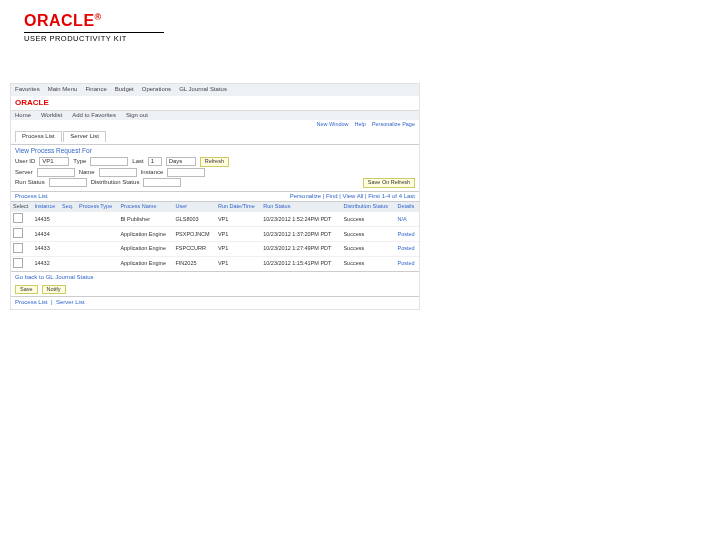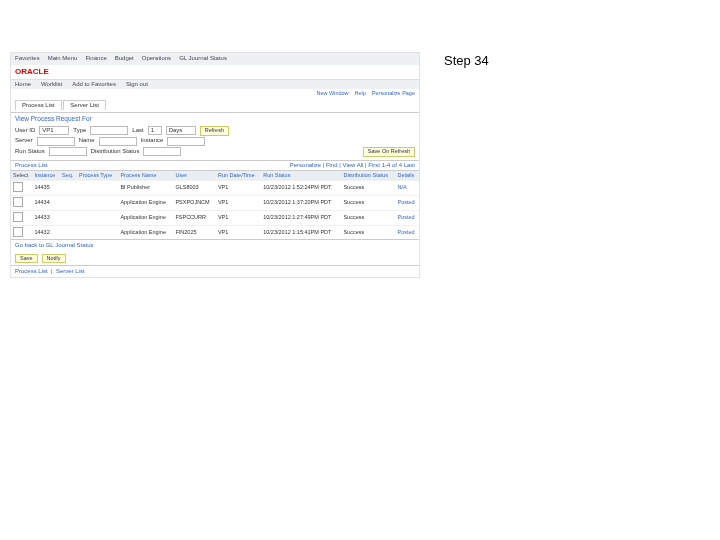--- a/index.html
+++ b/index.html
@@ -36,20 +36,24 @@
   .shot td.lk,.shot th.lk{color:#36c}
   .shot .sbox{width:8px;height:8px;border:1px solid #aaa;display:inline-block;background:#fff}
   .shot .footer{padding:2px 4px;color:#36c;border-top:1px solid #ccc}
   .shot .chipbar{padding:2px 4px;display:flex;gap:4px}
   .shot .chip{background:#fffdde;border:1px solid #cc6;padding:0 4px;font-size:5.5px}
 </style>
 </head>
 <body>
 <div class="page">
   <div class="header">
+    <div class="logo-block">
+      <div class="logo"><span>ORACLE</span><sup>®</sup></div>
+      <div class="logo-sub">USER PRODUCTIVITY KIT</div>
+    </div>
   </div>
 
   <div class="body">
 
     <div class="left">
       <div class="shot">
         <div class="menubar">
           <span>Favorites</span>
           <span>Main Menu</span>
           <span>Finance</span>
@@ -178,16 +182,15 @@
           <span class="chip">Notify</span>
         </div>
         <div class="footer">
           <span>Process List</span> &nbsp;|&nbsp;
           <span>Server List</span>
         </div>
       </div>
     </div>
 
     <div class="right">
-      <div class="step">Step 34</div>
     </div>
   </div>
 </div>
 
 </body></html>

